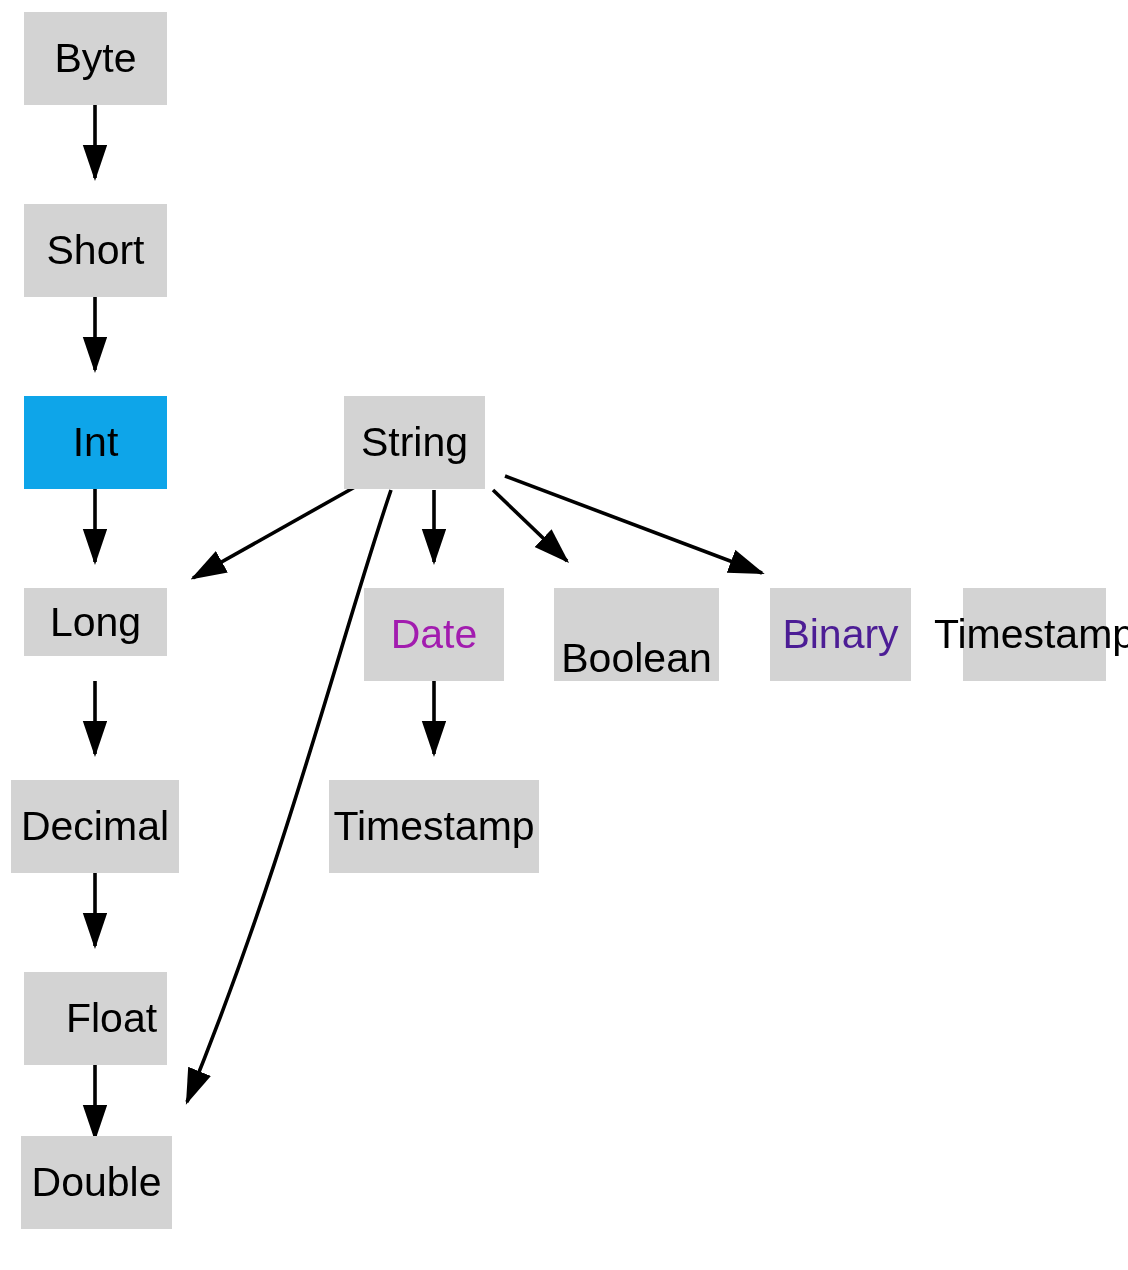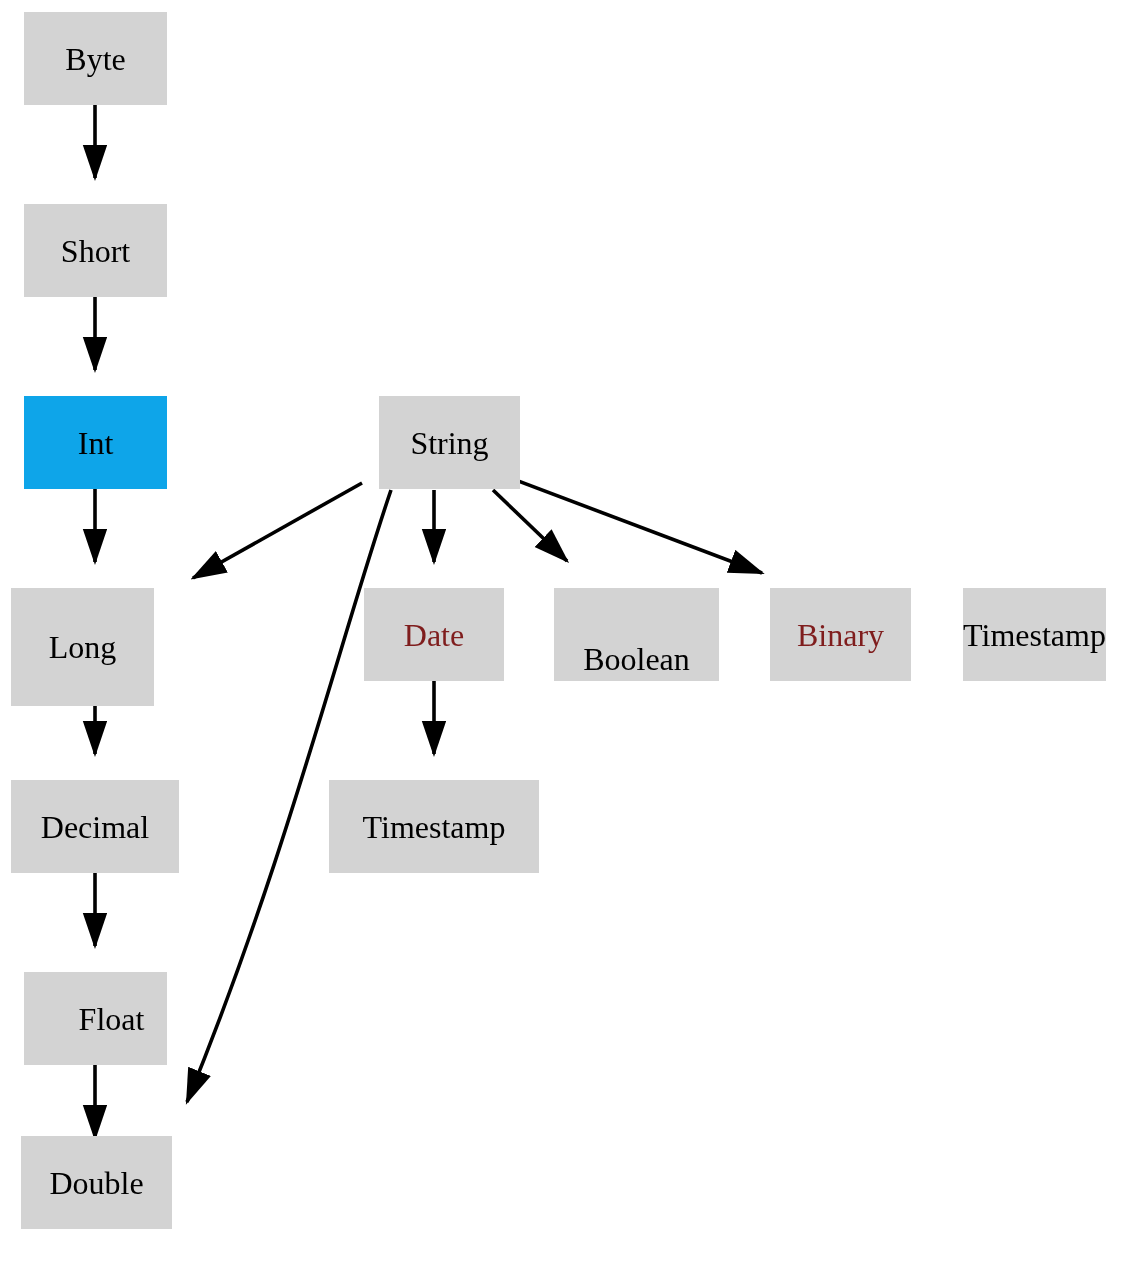--- a/index.html
+++ b/index.html
@@ -26,23 +26,23 @@
   .node {
     position: absolute;
     background: #d3d3d3;
     display: flex;
     align-items: center;
     justify-content: center;
     box-sizing: border-box;
   }
   .node-label {
     color: #000000;
-    font-size: 32px;
+    font-size: 41px;
     line-height: 1;
-    font-family: Liberation Serif, serif;
+    font-family: Liberation Sans, sans-serif;
     white-space: nowrap;
   }
 </style>
 </head>
 <body>
 
 <div id="canvas">
 
   <svg id="edge-layer" viewBox="0 0 1128 1270" width="1128" height="1270" xmlns="http://www.w3.org/2000/svg">
     <defs>
@@ -69,34 +69,34 @@
   <div id="nodes-layer">
       <div class="node" style="left: 24px; top: 12px; width: 143px; height: 93px; background: rgb(211, 211, 211);">
         <span class="node-label" style="color: rgb(0, 0, 0);">Byte</span>
       </div>
       <div class="node" style="left: 24px; top: 204px; width: 143px; height: 93px; background: rgb(211, 211, 211);">
         <span class="node-label" style="color: rgb(0, 0, 0);">Short</span>
       </div>
       <div class="node" style="left: 24px; top: 396px; width: 143px; height: 93px; background: #0ea5e9;">
         <span class="node-label" style="color: rgb(0, 0, 0);">Int</span>
       </div>
-      <div class="node" style="left: 379px; top: 396px; width: 141px; height: 93px; background: rgb(211, 211, 211);">
+      <div class="node" style="left: 344px; top: 396px; width: 141px; height: 93px; background: rgb(211, 211, 211);">
         <span class="node-label" style="color: rgb(0, 0, 0);">String</span>
       </div>
-      <div class="node" style="left: 11px; top: 588px; width: 143px; height: 118px; background: rgb(211, 211, 211);">
+      <div class="node" style="left: 24px; top: 588px; width: 143px; height: 68px; background: rgb(211, 211, 211);">
         <span class="node-label" style="color: rgb(0, 0, 0);">Long</span>
       </div>
       <div class="node" style="left: 364px; top: 588px; width: 140px; height: 93px; background: rgb(211, 211, 211);">
-        <span class="node-label" style="color: #7f1d1d;">Date</span>
+        <span class="node-label" style="color: #a21caf;">Date</span>
       </div>
       <div class="node" style="left: 554px; top: 588px; width: 165px; height: 93px; background: rgb(211, 211, 211);">
         <span class="node-label" style="color: rgb(0, 0, 0); margin-top: 48px;">Boolean</span>
       </div>
       <div class="node" style="left: 770px; top: 588px; width: 141px; height: 93px; background: rgb(211, 211, 211);">
-        <span class="node-label" style="color: #7f1d1d;">Binary</span>
+        <span class="node-label" style="color: #4c1d95;">Binary</span>
       </div>
       <div class="node" style="left: 963px; top: 588px; width: 143px; height: 93px; background: rgb(211, 211, 211);">
         <span class="node-label" style="color: rgb(0, 0, 0);">Timestamp</span>
       </div>
       <div class="node" style="left: 11px; top: 780px; width: 168px; height: 93px; background: rgb(211, 211, 211);">
         <span class="node-label" style="color: rgb(0, 0, 0);">Decimal</span>
       </div>
       <div class="node" style="left: 329px; top: 780px; width: 210px; height: 93px; background: rgb(211, 211, 211);">
         <span class="node-label" style="color: rgb(0, 0, 0);">Timestamp</span>
       </div>

